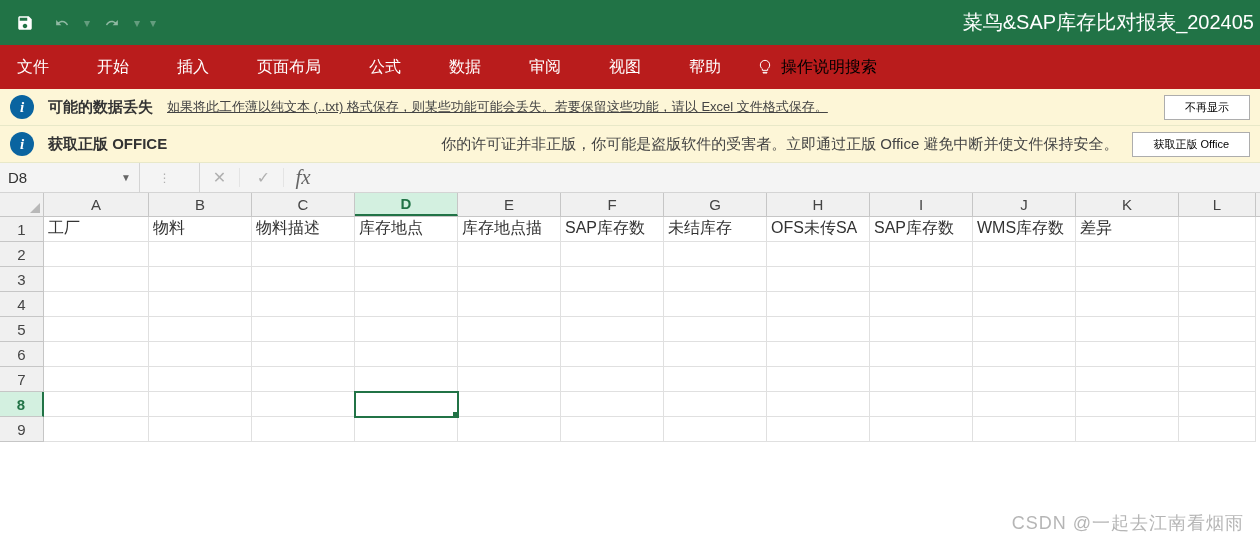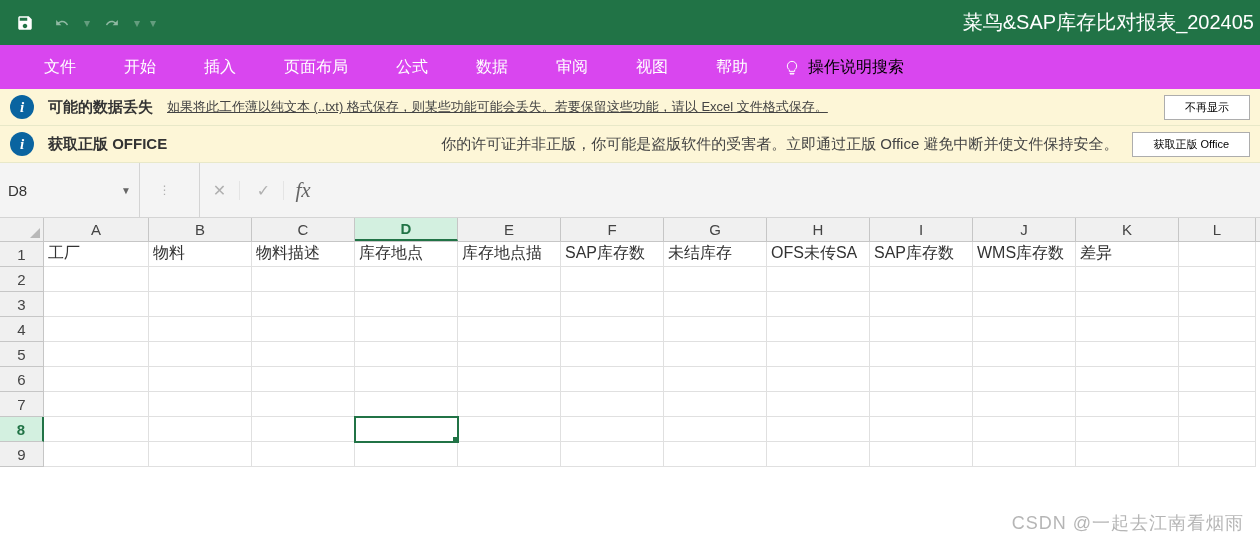--- a/index.html
+++ b/index.html
@@ -7,34 +7,34 @@
     
     .titlebar { background: #217346; height: 45px; display: flex; align-items: center; padding: 0 8px; position: relative; }
     .titlebar-left { display: flex; align-items: center; gap: 6px; }
     .save-btn { width: 34px; height: 34px; display: flex; align-items: center; justify-content: center; cursor: pointer; }
     .save-icon { width: 18px; height: 18px; fill: #fff; }
     .qat-btn { width: 28px; height: 28px; display: flex; align-items: center; justify-content: center; cursor: pointer; opacity: 0.5; }
     .qat-btn svg { width: 14px; height: 14px; fill: #fff; }
     .qat-sep { color: #fff; opacity: 0.3; margin: 0 2px; font-size: 12px; }
     .workbook-title { position: absolute; right: 6px; color: #fff; font-size: 20px; }
     
-    .ribbon-tabs { background: #d946ef; height: 44px; display: flex; align-items: center; padding: 0 32px; gap: 24px; }
+    .ribbon-tabs { background: #b91c1c; height: 44px; display: flex; align-items: center; padding: 0 5px; gap: 24px; }
     .ribbon-tab { color: #fff; font-size: 16px; padding: 10px 12px; cursor: pointer; }
-    .tell-me { display: flex; align-items: flex-end; gap: 8px; cursor: pointer; }
+    .tell-me { display: flex; align-items: flex-start; gap: 8px; cursor: pointer; }
     .bulb-icon { width: 16px; height: 20px; fill: none; stroke: #fff; stroke-width: 1.5; }
     
     .msg-bar { height: 37px; display: flex; align-items: center; padding: 0 10px; border-bottom: 1px solid #e8e8c8; background: #fdf6d7; gap: 14px; }
     .msg-icon { width: 24px; height: 24px; border-radius: 50%; background: #0a64a0; color: #fff; display: flex; align-items: center; justify-content: center; font-family: Georgia, serif; font-style: italic; font-weight: bold; font-size: 15px; }
     .msg-title { font-weight: bold; color: #333; font-size: 15px; white-space: nowrap; }
     .msg-link { color: #444; font-size: 13px; text-decoration: underline; cursor: pointer; white-space: nowrap; overflow: hidden; }
     .msg-text { color: #444; font-size: 15px; white-space: nowrap; overflow: hidden; flex: 1; text-align: right; }
     .msg-btn { background: #fff; border: 1px solid #adadad; padding: 4px 20px; font-size: 11px; cursor: pointer; white-space: nowrap; }
     .msg-right { margin-left: auto; display: flex; gap: 8px; align-items: center; }
     
-    .formula-bar { height: 55px; display: flex; align-items: center; border-bottom: 1px solid #d4d4d4; background: #f4f4f4; }
+    .formula-bar { height: 30px; display: flex; align-items: center; border-bottom: 1px solid #d4d4d4; background: #f4f4f4; }
     .name-box { width: 140px; height: 100%; display: flex; align-items: center; border-right: 1px solid #d4d4d4; padding: 0 8px; justify-content: space-between; }
     .name-box-text { font-size: 15px; color: #333; }
     .name-box-dd { font-size: 10px; color: #666; }
     .fx-section { display: flex; align-items: center; height: 100%; border-right: 1px solid #d4d4d4; padding-right: 10px; width: 60px; justify-content: center; }
     .fx-btns { display: flex; align-items: center; gap: 4px; }
     .fx-btn { width: 40px; height: 100%; display: flex; align-items: center; justify-content: center; color: #b0b0b0; font-size: 16px; border-right: 1px solid #e4e4e4; cursor: pointer; }
     .fx-btn.fx-label { color: #666; font-style: italic; font-family: "Cambria Math", serif; font-size: 21px; cursor: default; border-right: none; width: 30px; }
     .formula-input { flex: 1; height: 100%; border: none; background: transparent; padding: 0 10px; font-size: 15px; outline: none; }
     
     .grid { position: relative; background: #fff; }

